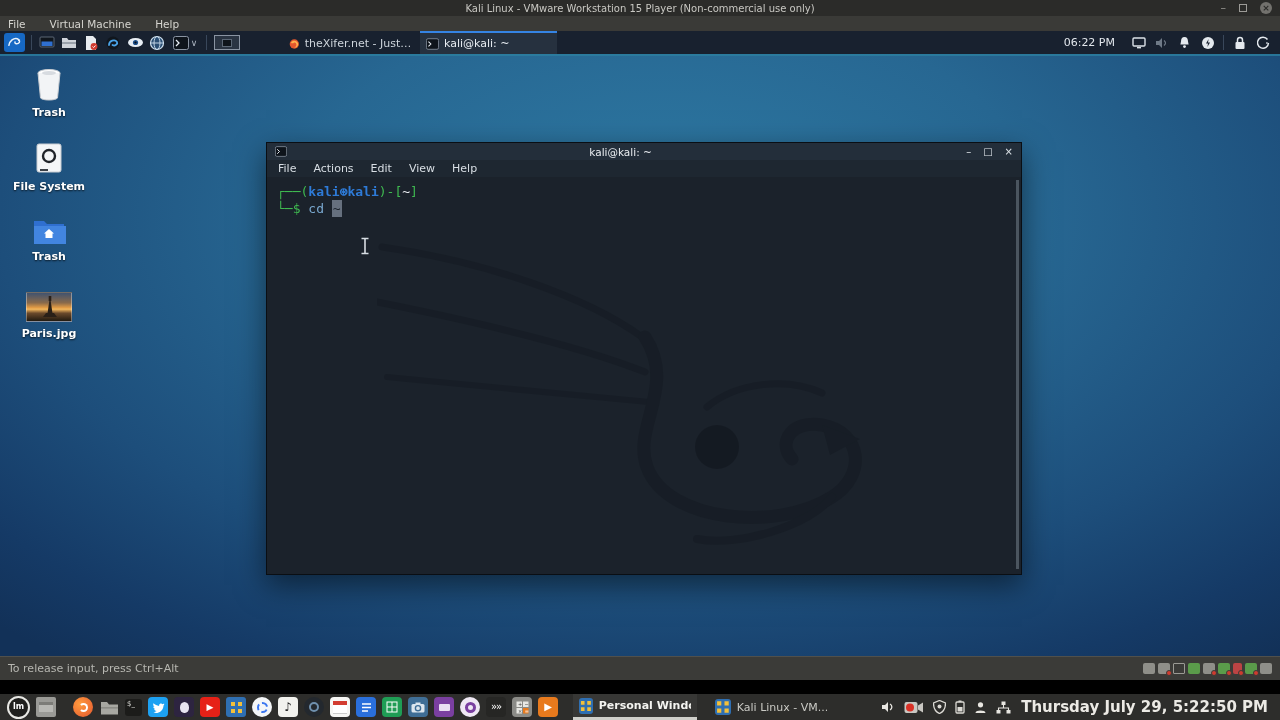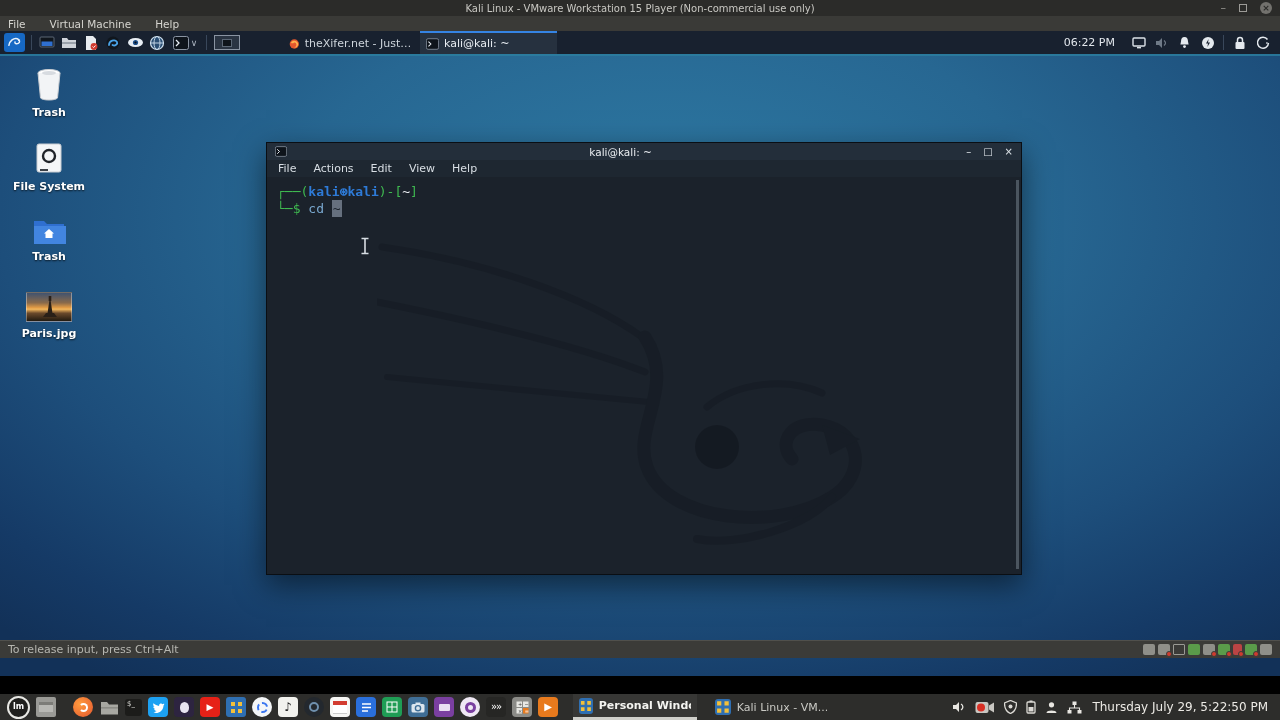--- a/index.html
+++ b/index.html
@@ -77,21 +77,21 @@
   .p-white { color:#e9edf1; }
   .p-cmd   { color:#7aa9d0; }
   .p-cursor { display:inline-block; background:#66707e; color:#1b222b; padding:0 1px; }
   #t-watermark { position:absolute; left:110px; top:40px; z-index:1; }
   #t-scroll { position:absolute; right:2px; top:3px; width:3px; height:389px; background:#4b555f; z-index:3; }
 
   
   #mouse-ibeam { left:360px; top:183px; z-index:60; }
 
   
-  #vm-statusbar { left:0; top:640px; width:1280px; height:18px; background:#3b3b38;
+  #vm-statusbar { left:0; top:656px; width:1280px; height:24px; background:#3b3b38;
     border-top:1px solid #50504c; display:flex; align-items:center; padding:0 8px; }
   #vm-statusbar .hint { font-size:11px; color:#b6b6b0; }
   #vm-devices { margin-left:auto; display:flex; align-items:center; gap:3px; }
   .dev { width:12px; height:11px; position:relative; border-radius:2px; }
   .dev-gray { background:#8f8f89; }
   .dev-green { background:#5a9b4a; }
   .dev-outline { background:transparent; border:1.5px solid #9a9a94; border-radius:1px; }
   .badge-x { position:absolute; right:-2px; bottom:-2px; width:6px; height:6px; border-radius:50%;
     background:#cf3b2f; border:1px solid #3b3b38; }
 
@@ -100,21 +100,21 @@
     display:flex; align-items:center; padding:0 4px; }
   .hb { width:20px; height:20px; border-radius:4px; margin:0 3px; flex:none;
     display:flex; align-items:center; justify-content:center; position:relative; overflow:hidden; }
   .glyph { font-size:11px; line-height:1; color:#fff; }
   .task-btn { height:26px; width:124px; margin-left:12px; display:flex; align-items:center; gap:6px;
     padding:0 6px; flex:none; }
   .task-btn .lbl { font-size:11px; color:#c9c9c4; white-space:nowrap; overflow:hidden; }
   .task-btn.active { background:rgba(255,255,255,.05); border-bottom:3px solid #cfcfca; }
   .task-btn.active .lbl { color:#f4f4f0; font-weight:bold; }
   #hb-tray { margin-left:auto; display:flex; align-items:center; gap:9px; }
-  #hb-clock { font-size:12px; font-weight:normal; color:#eceae5; margin:0 8px 0 10px; white-space:nowrap; }
+  #hb-clock { font-size:15px; font-weight:bold; color:#eceae5; margin:0 8px 0 10px; white-space:nowrap; }
 
   svg { display:block; }
 </style>
 </head>
 <body>
 
 <div id="vm-titlebar" class="abs">
   <span class="title">Kali Linux - VMware Workstation 15 Player (Non-commercial use only)</span>
   <div id="vm-controls">
     <span class="vmc">–</span>

